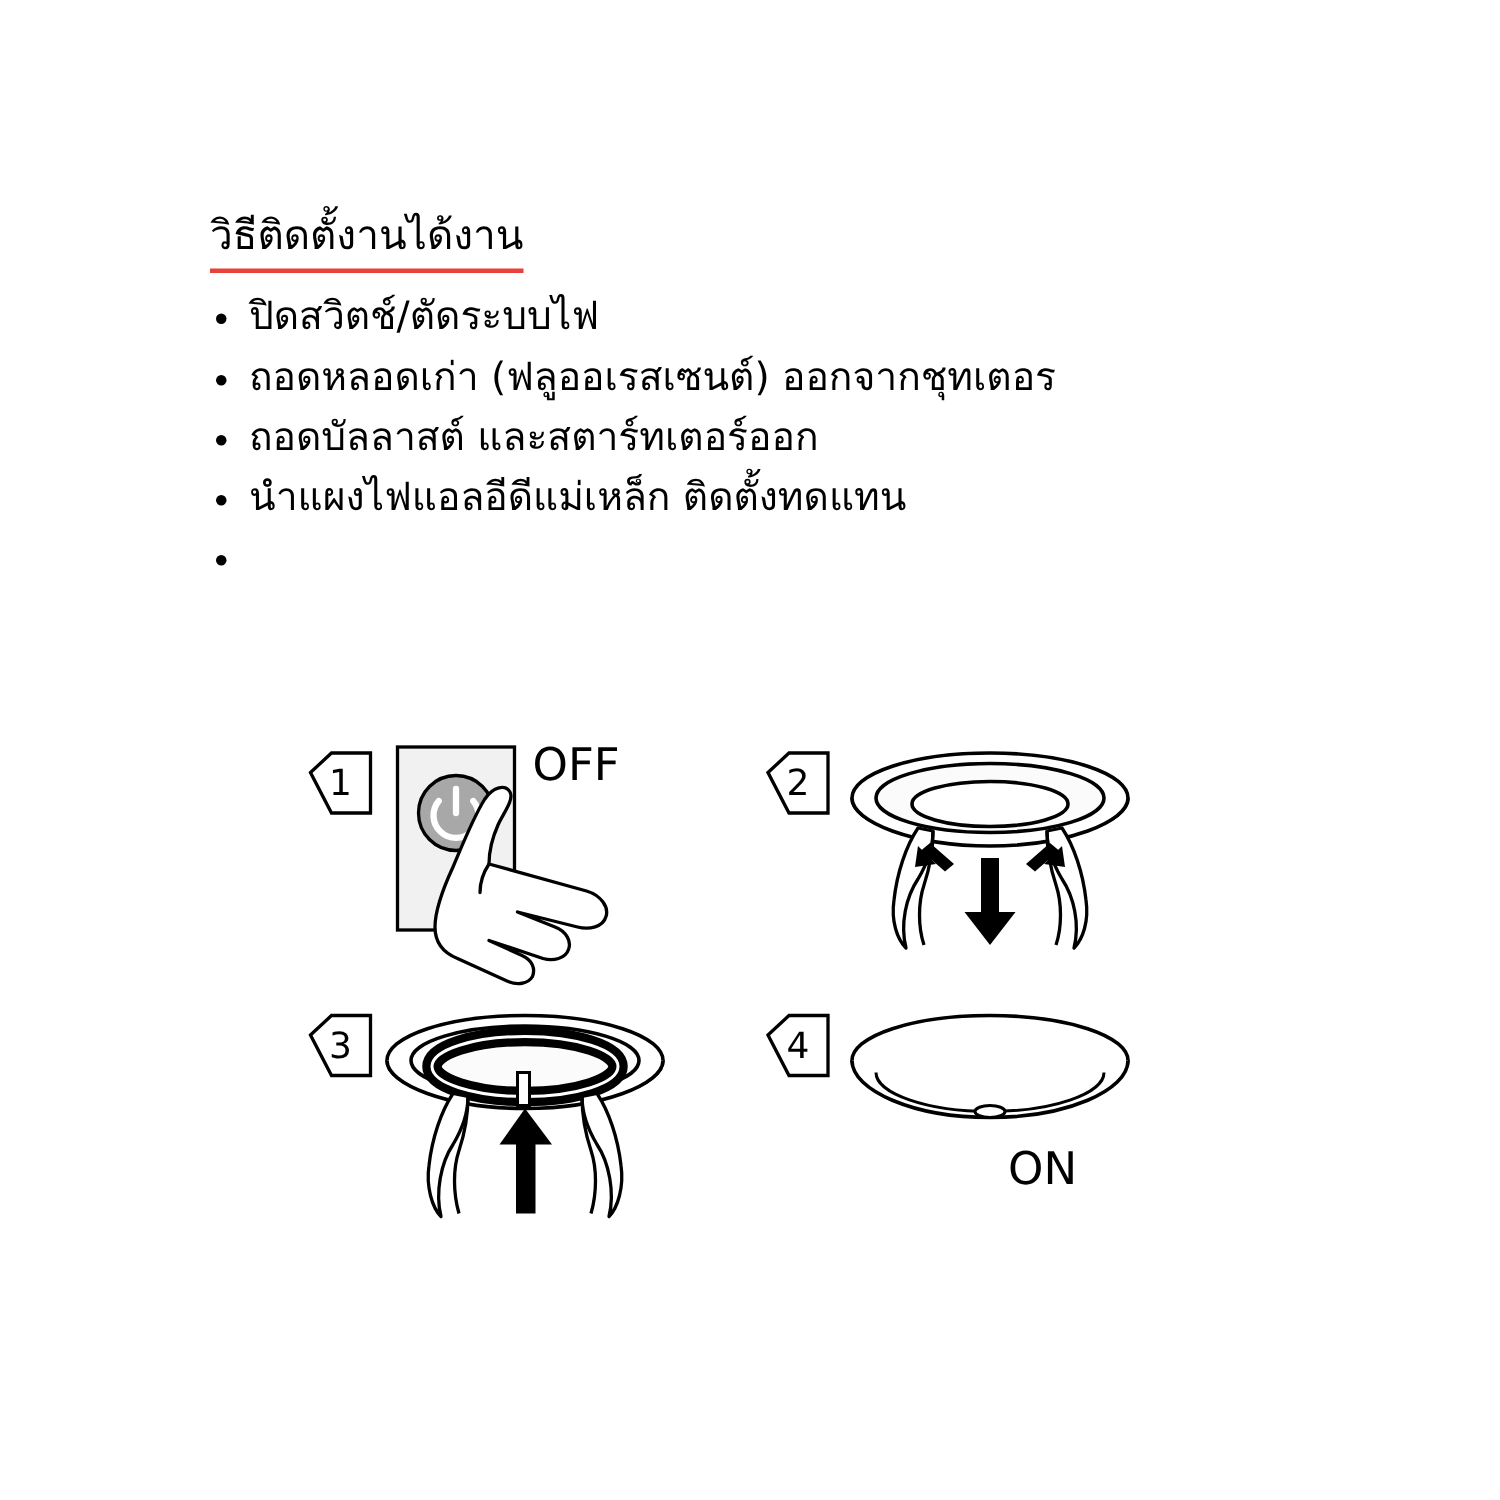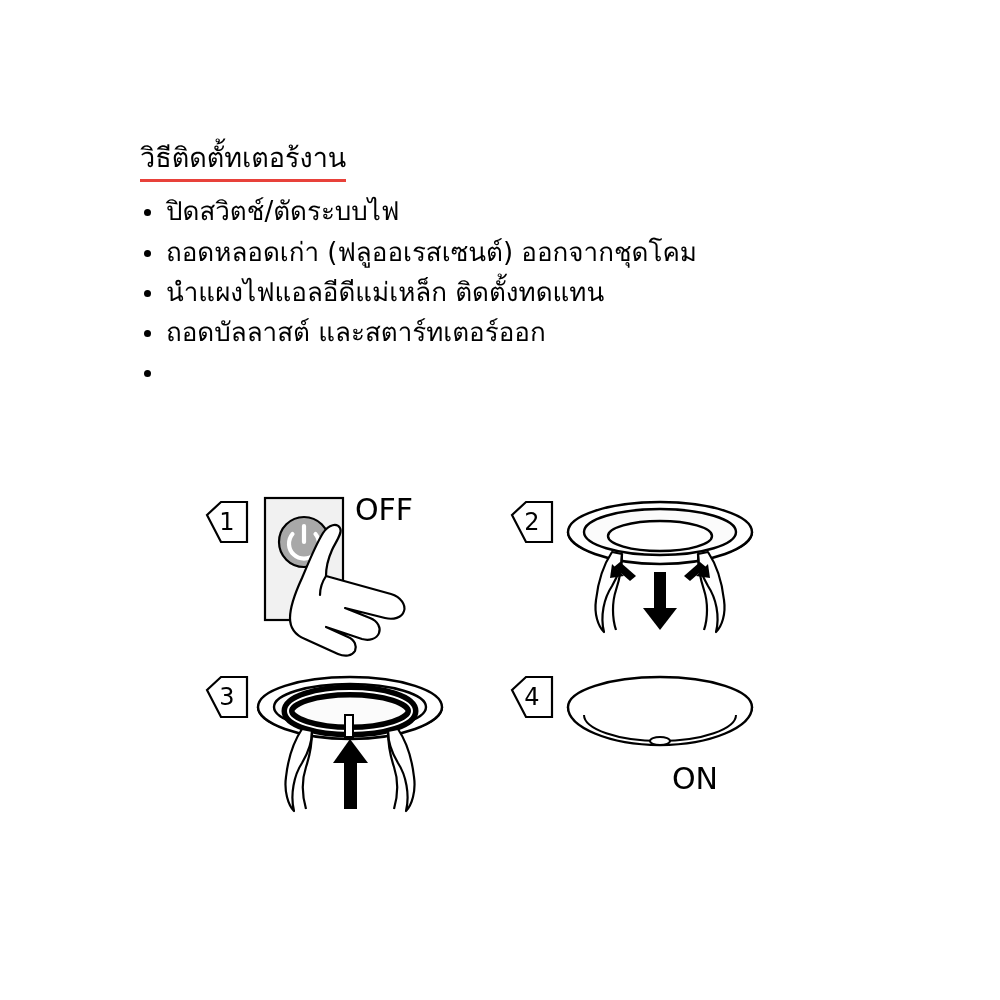--- a/index.html
+++ b/index.html
@@ -83,26 +83,26 @@
     fill: #000;
   }
   svg { display: block; overflow: visible; }
 </style>
 </head>
 <body>
 
 <div class="page">
 
   <div class="instructions">
-    <div class="heading">วิธีติดตั้ทเตอร้งาน</div>
+    <div class="heading">วิธีติดตั้งานได้งาน</div>
     <ul class="bullet-list">
       <li><span class="dot"></span><span>ปิดสวิตช์/ตัดระบบไฟ</span></li>
-      <li><span class="dot"></span><span>ถอดหลอดเก่า (ฟลูออเรสเซนต์) ออกจากชุดโคม</span></li>
+      <li><span class="dot"></span><span>ถอดหลอดเก่า (ฟลูออเรสเซนต์) ออกจากชุทเตอร</span></li>
+      <li><span class="dot"></span><span>ถอดบัลลาสต์ และสตาร์ทเตอร์ออก</span></li>
       <li><span class="dot"></span><span>นำแผงไฟแอลอีดีแม่เหล็ก ติดตั้งทดแทน</span></li>
-      <li><span class="dot"></span><span>ถอดบัลลาสต์ และสตาร์ทเตอร์ออก</span></li>
       <li><span class="dot"></span></li>
     </ul>
   </div>
 
   <div class="figures">
 
     <div class="fig fig-1">
       <svg width="300" height="170" viewBox="0 0 300 170">
 
         <g>

